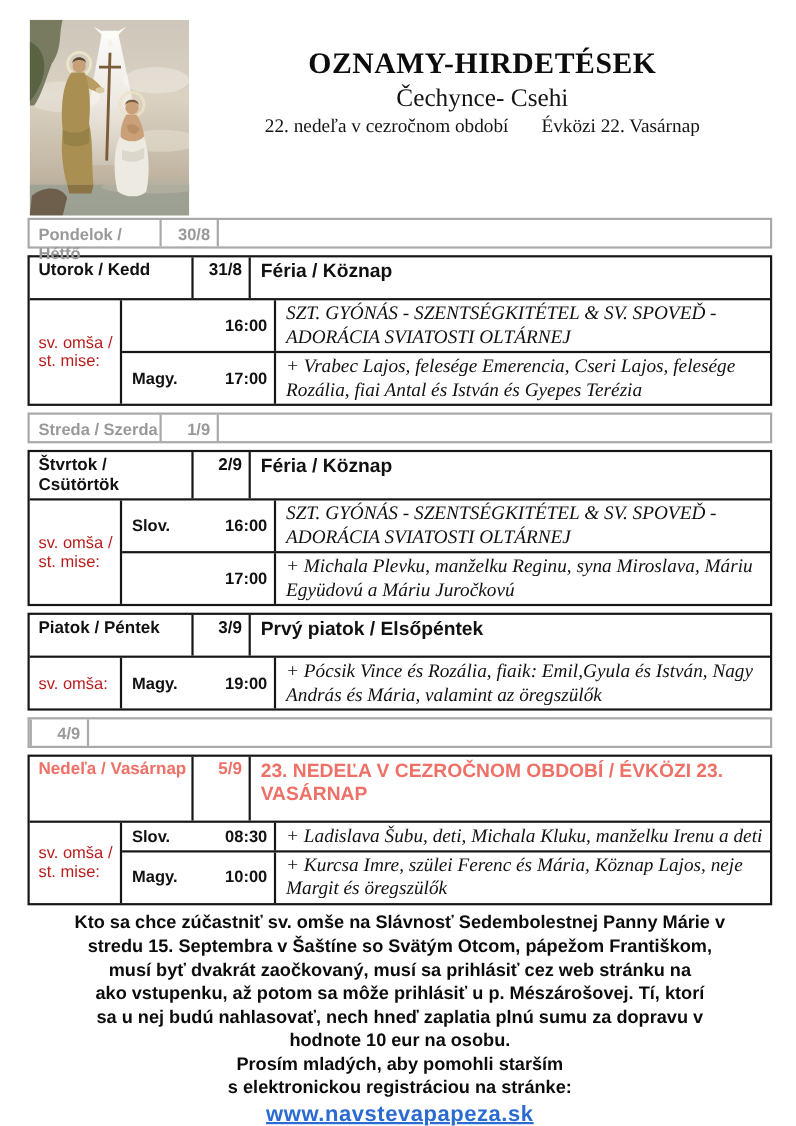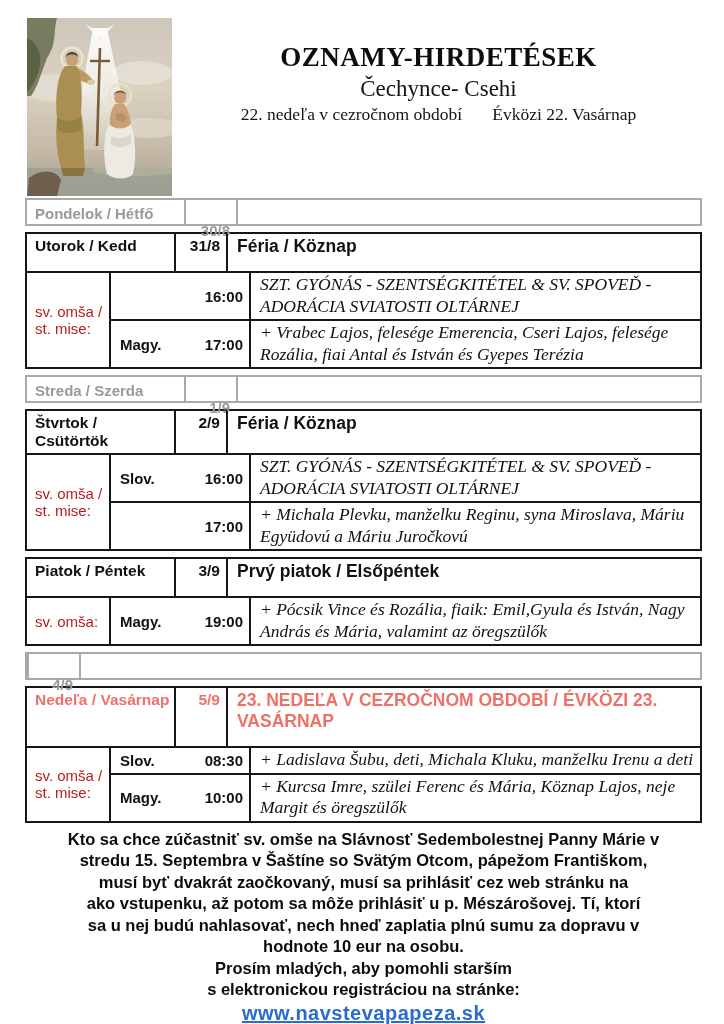--- a/index.html
+++ b/index.html
@@ -34,23 +34,23 @@
   }
   .week-line .gap { display:inline-block; width:30px; }
 
   
   .gray-row {
     display:flex; align-items:stretch;
     border:2px solid #a9a9a9; color:#999;
     font-weight:bold; font-size:15px;
     height:28px; margin-bottom:6px;
   }
-  .gray-row .g-day { width:157px; padding:5px 0 0 8px; }
+  .gray-row .g-day { width:118px; padding:5px 0 0 8px; }
   .gray-row .g-date {
-    width:54px; text-align:right; padding:22px 6px 0 0;
+    width:54px; text-align:right; padding:5px 6px 0 0;
     border-left:2px solid #a9a9a9; border-right:2px solid #a9a9a9;
   }
   .gray-row .g-rest { flex:1; }
 
   .block { border:2px solid #161616; margin-bottom:6px; }
   .block-header { display:flex; align-items:stretch; border-bottom:2px solid #161616; }
   .b-day { width:147px; padding:3px 0 3px 8px; font-weight:bold; font-size:15.5px; }
   .b-date {
     width:54px; text-align:right; padding:3px 6px 3px 0; font-weight:bold; font-size:15.5px;
     border-left:2px solid #161616; border-right:2px solid #161616;

